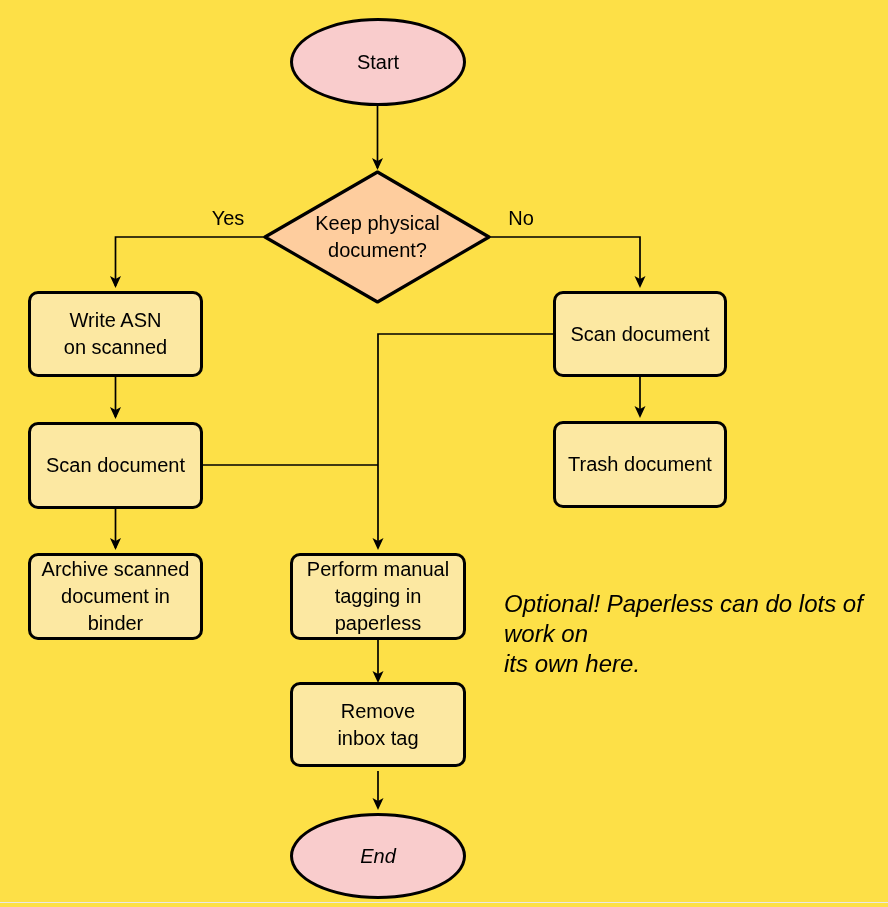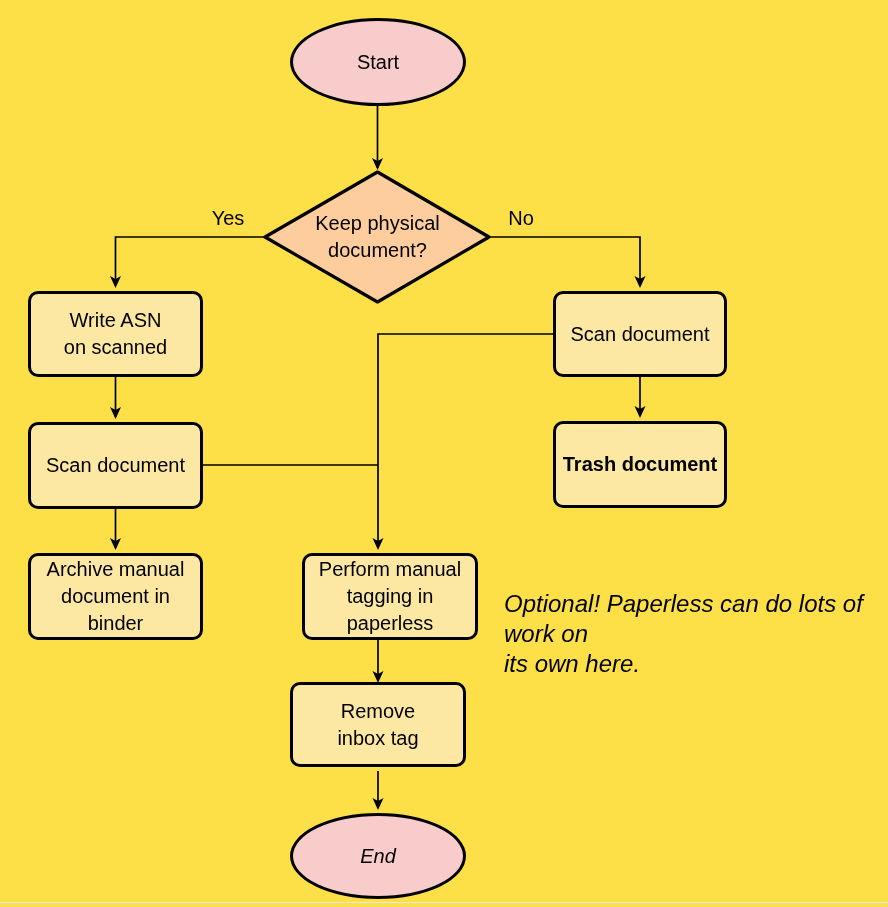--- a/index.html
+++ b/index.html
@@ -136,34 +136,34 @@
   <div class="node" style="left:28px; top:291px; width:175px; height:86px;">
     <span class="label">Write ASN
 on scanned</span>
   </div>
 
   <div class="node" style="left:28px; top:422px; width:175px; height:87px;">
     <span class="label">Scan document</span>
   </div>
 
   <div class="node" style="left:28px; top:553px; width:175px; height:87px;">
-    <span class="label">Archive manual
+    <span class="label">Archive scanned
 document in
 binder</span>
   </div>
 
   <div class="node" style="left:553px; top:291px; width:174px; height:86px;">
     <span class="label">Scan document</span>
   </div>
 
-  <div class="node" style="left:553px; top:421px; width:174px; height:87px;font-weight:bold;">
+  <div class="node" style="left:553px; top:421px; width:174px; height:87px;">
     <span class="label">Trash document</span>
   </div>
 
-  <div class="node" style="left:302px; top:553px; width:176px; height:87px;">
+  <div class="node" style="left:290px; top:553px; width:176px; height:87px;">
     <span class="label">Perform manual
 tagging in
 paperless</span>
   </div>
 
   <div class="annotation">Optional! Paperless can do lots of work on
 its own here.</div>
 
   <div class="node" style="left:290px; top:682px; width:176px; height:85px;">
     <span class="label">Remove

